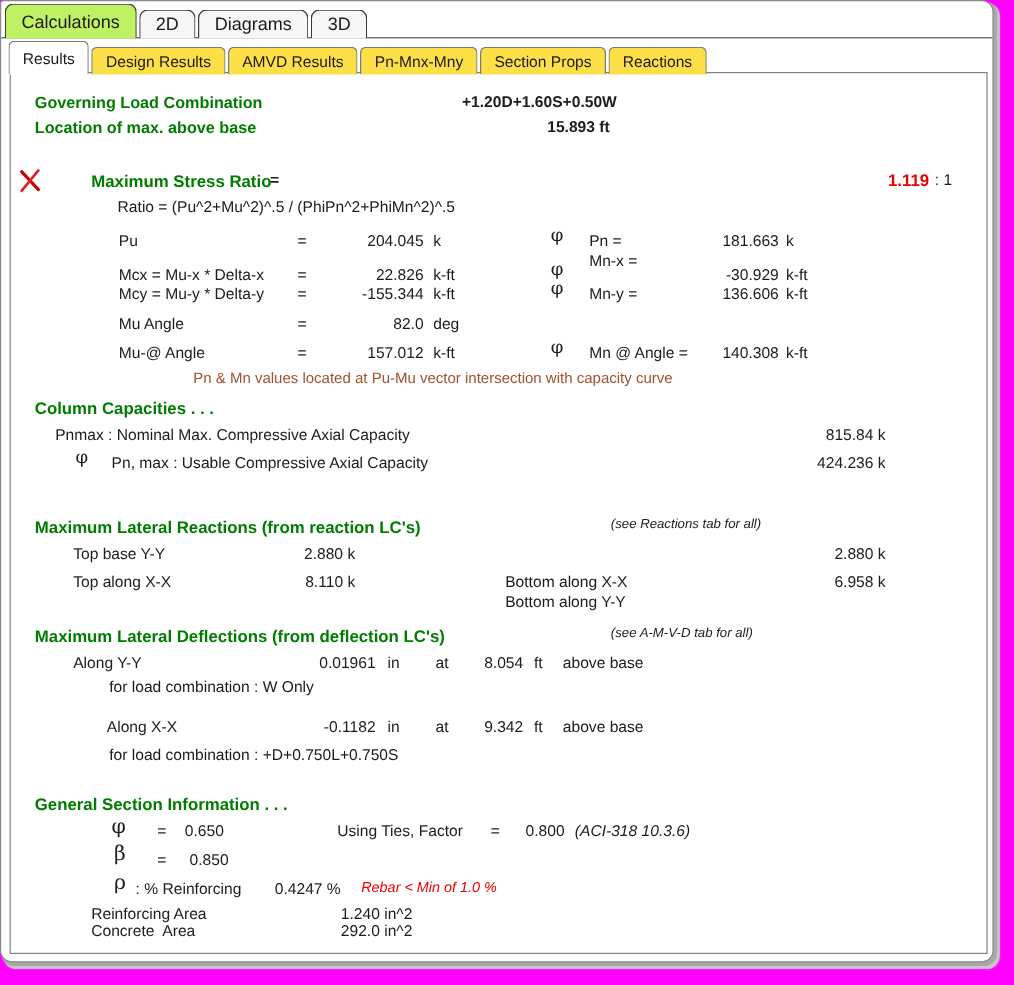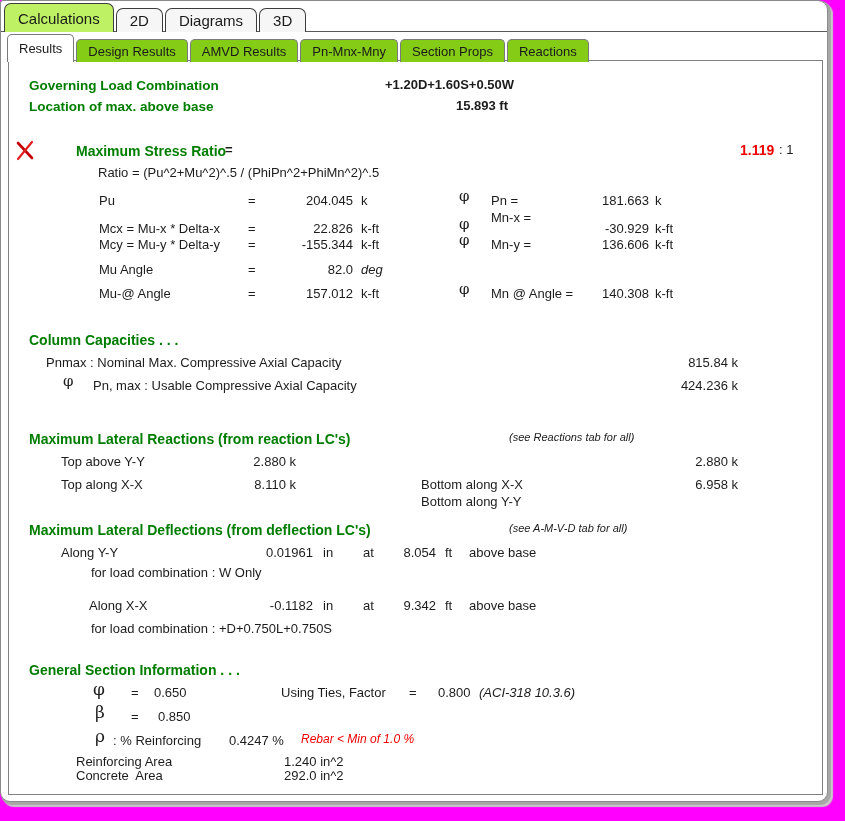--- a/index.html
+++ b/index.html
@@ -19,21 +19,21 @@
   .maintabs{position:absolute;left:3px;top:2px;height:29px;display:flex;align-items:flex-end;gap:2px;z-index:2;}
   .maintabs .tab{
     box-sizing:border-box;height:24px;padding:0 13px;display:flex;align-items:center;
     font-size:15px;color:#1a1a1a;background:#f6f6f6;
     border:1px solid #3c3c3c;border-bottom:none;border-radius:7px 7px 0 0;cursor:default;
   }
   .maintabs .tab.active{height:29px;background:#bef264;z-index:3;}
   .subtabs{position:absolute;left:6px;top:33px;height:28px;display:flex;align-items:flex-end;gap:2px;z-index:4;}
   .subtabs .tab{
     box-sizing:border-box;height:23px;padding:0 11px;display:flex;align-items:center;
-    font-size:13px;color:#1a1a1a;background:#84cc16;
+    font-size:13px;color:#1a1a1a;background:#fde047;
     border:1px solid #7a7a7a;border-bottom:none;border-radius:5px 5px 0 0;cursor:default;
   }
   .subtabs .tab.active{height:28px;background:#ffffff;z-index:5;}
   
   .content{
     position:absolute;left:7px;top:59px;width:813px;height:733px;
     border:1px solid #808080;background:#ffffff;z-index:1;
   }
   
   .t{position:absolute;white-space:pre;font-size:13px;line-height:1.15;color:#1c1c1c;z-index:3;}
@@ -131,42 +131,43 @@
   <span class="t num" style="left:237px;top:237px;width:115px;">-155.344</span>
   <span class="t" style="left:360px;top:237px;">k-ft</span>
   <span class="t sym" style="left:458px;top:231px;">φ</span>
   <span class="t" style="left:490px;top:237px;">Mn-y =</span>
   <span class="t num" style="left:540px;top:237px;width:108px;">136.606</span>
   <span class="t" style="left:654px;top:237px;">k-ft</span>
 
   <span class="t" style="left:98px;top:262px;">Mu Angle</span>
   <span class="t" style="left:247px;top:262px;">=</span>
   <span class="t num" style="left:237px;top:262px;width:115px;">82.0</span>
-  <span class="t" style="left:360px;top:262px;font-style:italic;">deg</span>
+  <span class="t" style="left:360px;top:262px;">deg</span>
 
   <span class="t" style="left:98px;top:286px;">Mu-@ Angle</span>
   <span class="t" style="left:247px;top:286px;">=</span>
   <span class="t num" style="left:237px;top:286px;width:115px;">157.012</span>
   <span class="t" style="left:360px;top:286px;">k-ft</span>
   <span class="t sym" style="left:458px;top:280px;">φ</span>
   <span class="t" style="left:490px;top:286px;">Mn @ Angle =</span>
   <span class="t num" style="left:540px;top:286px;width:108px;">140.308</span>
   <span class="t" style="left:654px;top:286px;">k-ft</span>
 
+  <span class="t br" style="left:160px;top:307px;">Pn &amp; Mn values located at Pu-Mu vector intersection with capacity curve</span>
 
   <span class="t g" style="left:28px;top:331px;font-size:14px;">Column Capacities . . .</span>
   <span class="t" style="left:45px;top:355px;">Pnmax : Nominal Max. Compressive Axial Capacity</span>
   <span class="t num" style="left:600px;top:355px;width:137px;">815.84 k</span>
   <span class="t sym" style="left:62px;top:372px;">φ</span>
   <span class="t" style="left:92px;top:378px;">Pn, max : Usable Compressive Axial Capacity</span>
   <span class="t num" style="left:600px;top:378px;width:137px;">424.236 k</span>
 
   <span class="t g" style="left:28px;top:430px;font-size:14px;">Maximum Lateral Reactions (from reaction LC's)</span>
   <span class="t i small" style="left:508px;top:430px;">(see Reactions tab for all)</span>
-  <span class="t" style="left:60px;top:454px;">Top above Y-Y</span>
+  <span class="t" style="left:60px;top:454px;">Top base Y-Y</span>
   <span class="t num" style="left:200px;top:454px;width:95px;">2.880 k</span>
   <span class="t" style="left:420px;top:454px;margin-top:40px;">Bottom along Y-Y</span>
   <span class="t num" style="left:600px;top:454px;width:137px;">2.880 k</span>
   <span class="t" style="left:60px;top:477px;">Top along X-X</span>
   <span class="t num" style="left:200px;top:477px;width:95px;">8.110 k</span>
   <span class="t" style="left:420px;top:477px;">Bottom along X-X</span>
   <span class="t num" style="left:600px;top:477px;width:137px;">6.958 k</span>
 
   <span class="t g" style="left:28px;top:521px;font-size:14px;">Maximum Lateral Deflections (from deflection LC's)</span>
   <span class="t i small" style="left:508px;top:521px;">(see A-M-V-D tab for all)</span>

